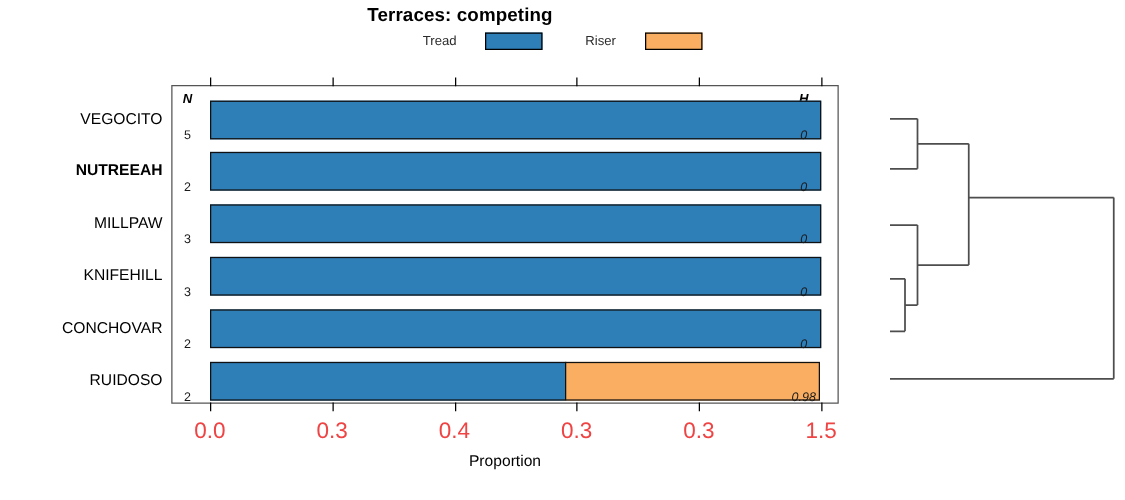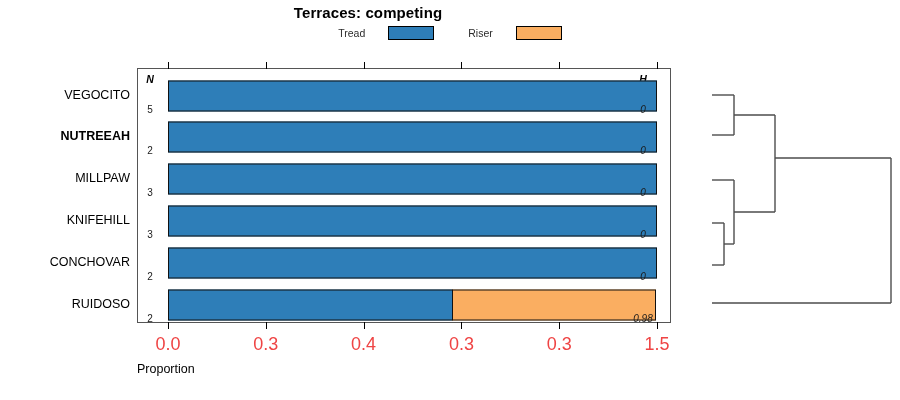--- a/index.html
+++ b/index.html
@@ -127,20 +127,21 @@
     white-space: nowrap;
   }
   .col-val.n-val { font-style: normal; }
 
   
   #axis-title {
     position: absolute;
     left: 137px;
     top: 362px;
     width: 534px;
+    text-align: center;
     font-size: 12.5px;
   }
 
   
   #dendrogram {
     position: absolute;
     left: 690px;
     top: 60px;
     width: 210px;
     height: 270px;

